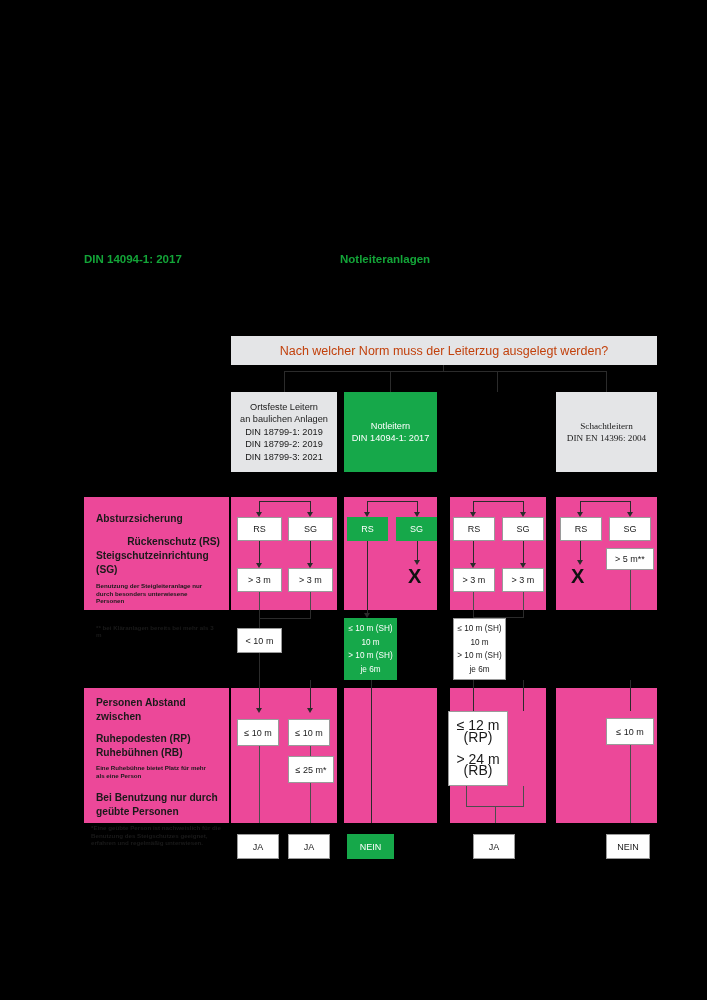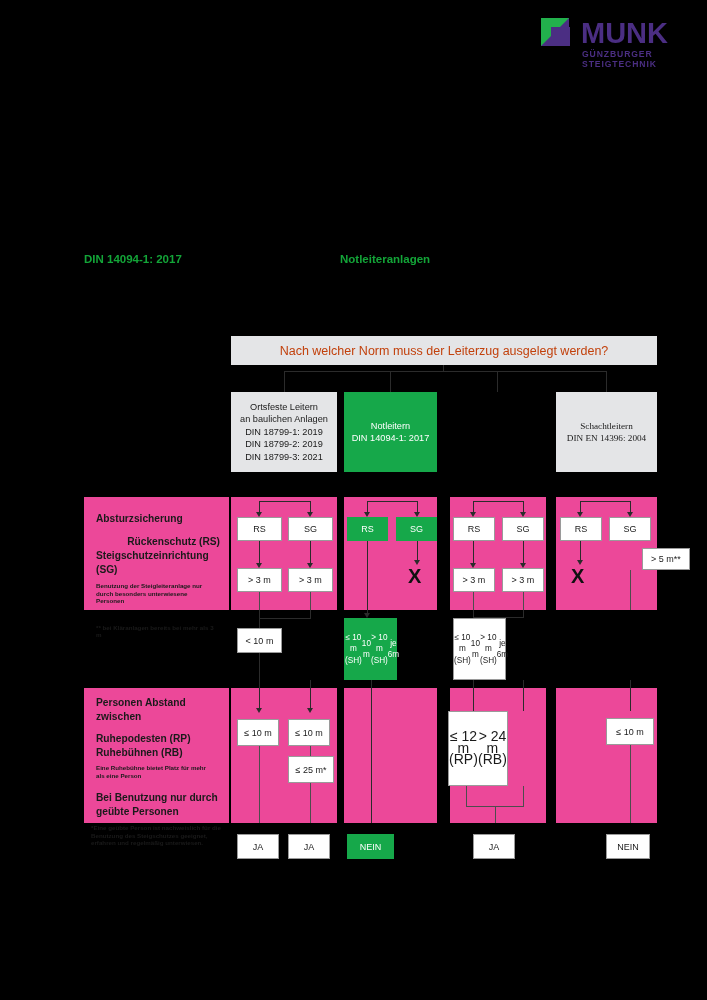--- a/index.html
+++ b/index.html
@@ -46,49 +46,40 @@
 
   
   .lbl-big   { font-size: 10.2px; color: #1a1a1a; line-height: 14px; }
   .lbl-small { font-size: 6.2px; color: #1a1a1a; line-height: 7.6px; }
 
   
   .node { position: absolute; background: #ffffff; border: 1px solid #9a9a9a;
     display: flex; align-items: center; justify-content: center;
     font-size: 9px; color: #1a1a1a; text-align: center; }
   .node.green { background: #16a84a; border-color: #16a84a; color: #ffffff; }
-  .node.multi { flex-direction: row; justify-content: space-around; line-height: 11.5px; padding: 3px 0; }
+  .node.multi { flex-direction: column; justify-content: space-around; line-height: 11.5px; padding: 3px 0; }
 
   .xmark { position: absolute; font-size: 20px; font-weight: bold; color: #111; line-height: 1;
     font-family: "Liberation Sans", sans-serif; }
 
   
   .vline { position: absolute; width: 1px; background: #4d4d4d; }
   .hline { position: absolute; height: 1px; background: #4d4d4d; }
   .vline.dark { background: #2b2b2b; }
   .hline.dark { background: #2b2b2b; }
   .arrow { position: absolute; width: 0; height: 0;
     border-left: 3.5px solid transparent; border-right: 3.5px solid transparent;
     border-top: 5px solid #4d4d4d; }
   .arrow.dark { border-top-color: #2b2b2b; }
 </style>
 </head>
 <body>
 
 <div id="page">
 
-  <div id="logo">
-    <div class="logo-mark">
-      <div class="logo-sq-green"></div>
-      <div class="logo-tri"></div>
-      <div class="logo-sq-purple"></div>
-    </div>
-    <div class="logo-word">MUNK</div>
-    <div class="logo-sub">GÜNZBURGER STEIGTECHNIK</div>
-  </div>
 
   <div class="head-left">DIN 14094-1: 2017</div>
   <div class="head-right">Notleiteranlagen</div>
 
   <div class="panel" id="question">Nach welcher Norm muss der Leiterzug ausgelegt werden?</div>
 
   <div class="vline dark" style="left:443px; top:365px; height:7px;"></div>
   <div class="hline dark" style="left:284px; top:371px; width:322px;"></div>
   <div class="vline dark" style="left:284px; top:371px; height:21px;"></div>
   <div class="vline dark" style="left:390px; top:371px; height:21px;"></div>
@@ -194,21 +185,21 @@
   <div class="hline dark" style="left:580px; top:501px; width:50px;"></div>
   <div class="vline dark" style="left:580px; top:501px; height:12px;"></div>
   <div class="vline dark" style="left:630px; top:501px; height:12px;"></div>
   <div class="arrow dark" style="left:576.5px; top:512px;"></div>
   <div class="arrow dark" style="left:626.5px; top:512px;"></div>
   <div class="node" style="left:560px; top:517px; width:42px; height:24px;">RS</div>
   <div class="node" style="left:609px; top:517px; width:42px; height:24px;">SG</div>
   <div class="vline dark" style="left:580px; top:541px; height:22px;"></div>
   <div class="arrow dark" style="left:576.5px; top:560px;"></div>
   <span class="xmark" style="left:571px; top:566px;">X</span>
-  <div class="node" style="left:606px; top:548px; width:48px; height:22px;margin-left:36px;">&gt; 5 m**</div>
+  <div class="node" style="left:606px; top:548px; width:48px; height:22px;">&gt; 5 m**</div>
   <div class="vline" style="left:630px; top:570px; height:40px;"></div>
 
   <div class="rowpanel" style="left:84px; top:688px; width:145px; height:135px;">
     <div style="padding:8px 9px 0 12px;">
       <div class="lbl-big">Personen Abstand zwischen</div>
       <div class="lbl-big" style="margin-top:8px;">Ruhepodesten (RP)</div>
       <div class="lbl-big">Ruhebühnen (RB)</div>
       <div class="lbl-small" style="margin-top:4px; width:115px;">Eine Ruhebühne bietet Platz für mehr als eine Person</div>
       <div class="lbl-big" style="margin-top:12px;">Bei Benutzung nur durch</div>
       <div class="lbl-big">geübte Personen</div>

